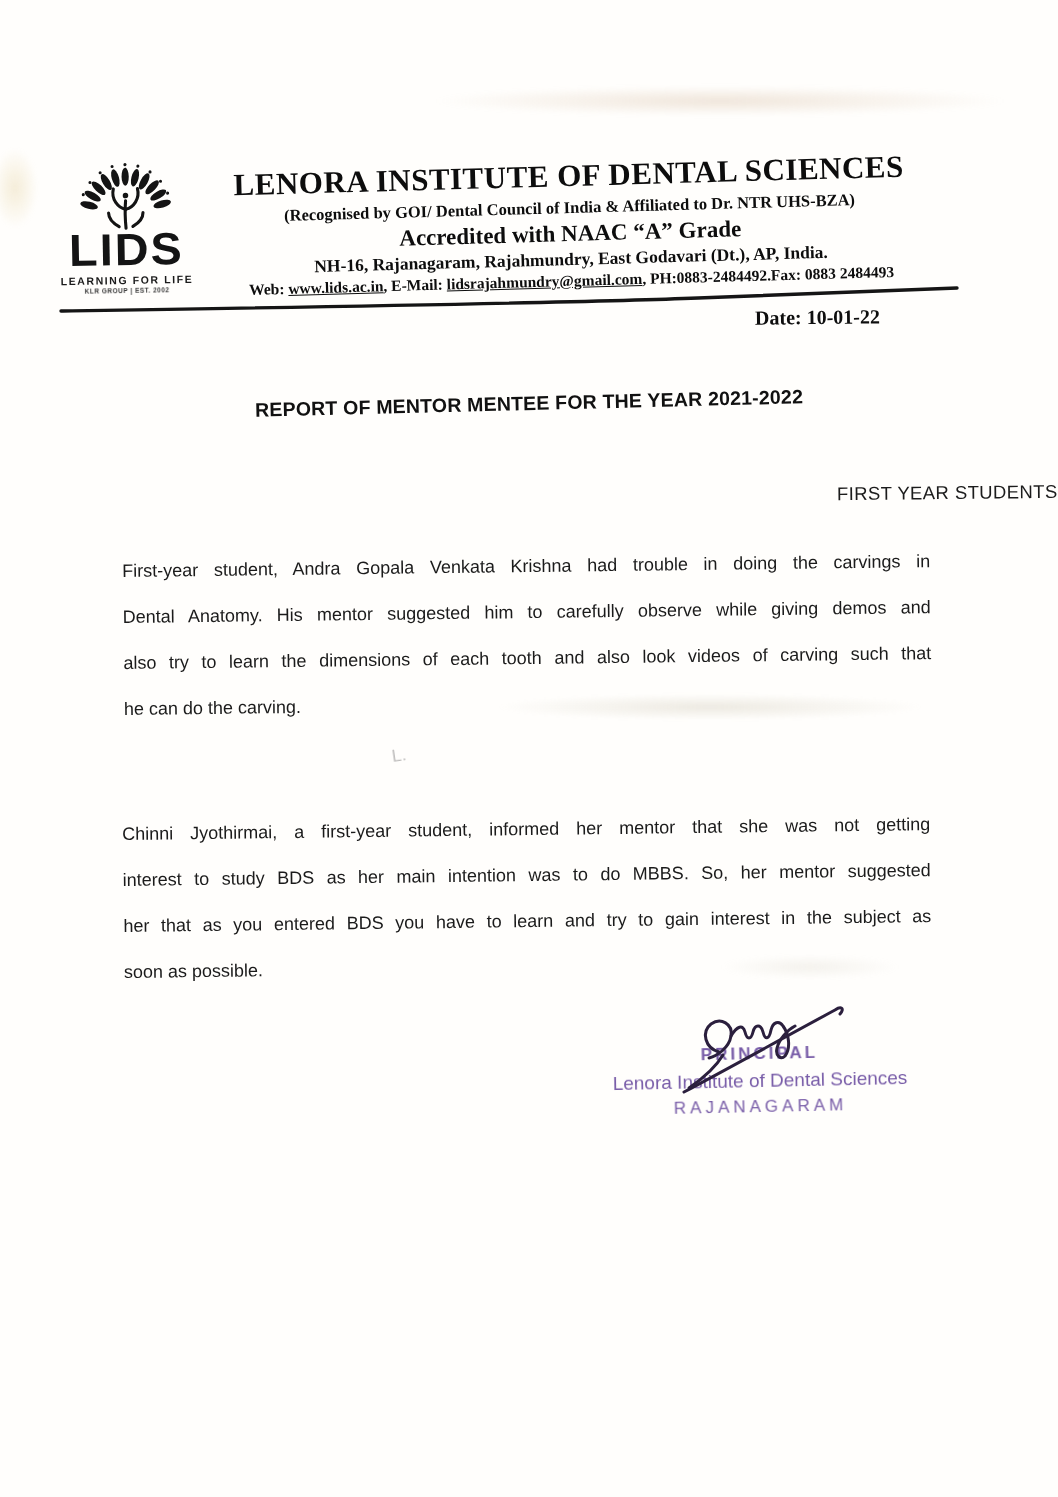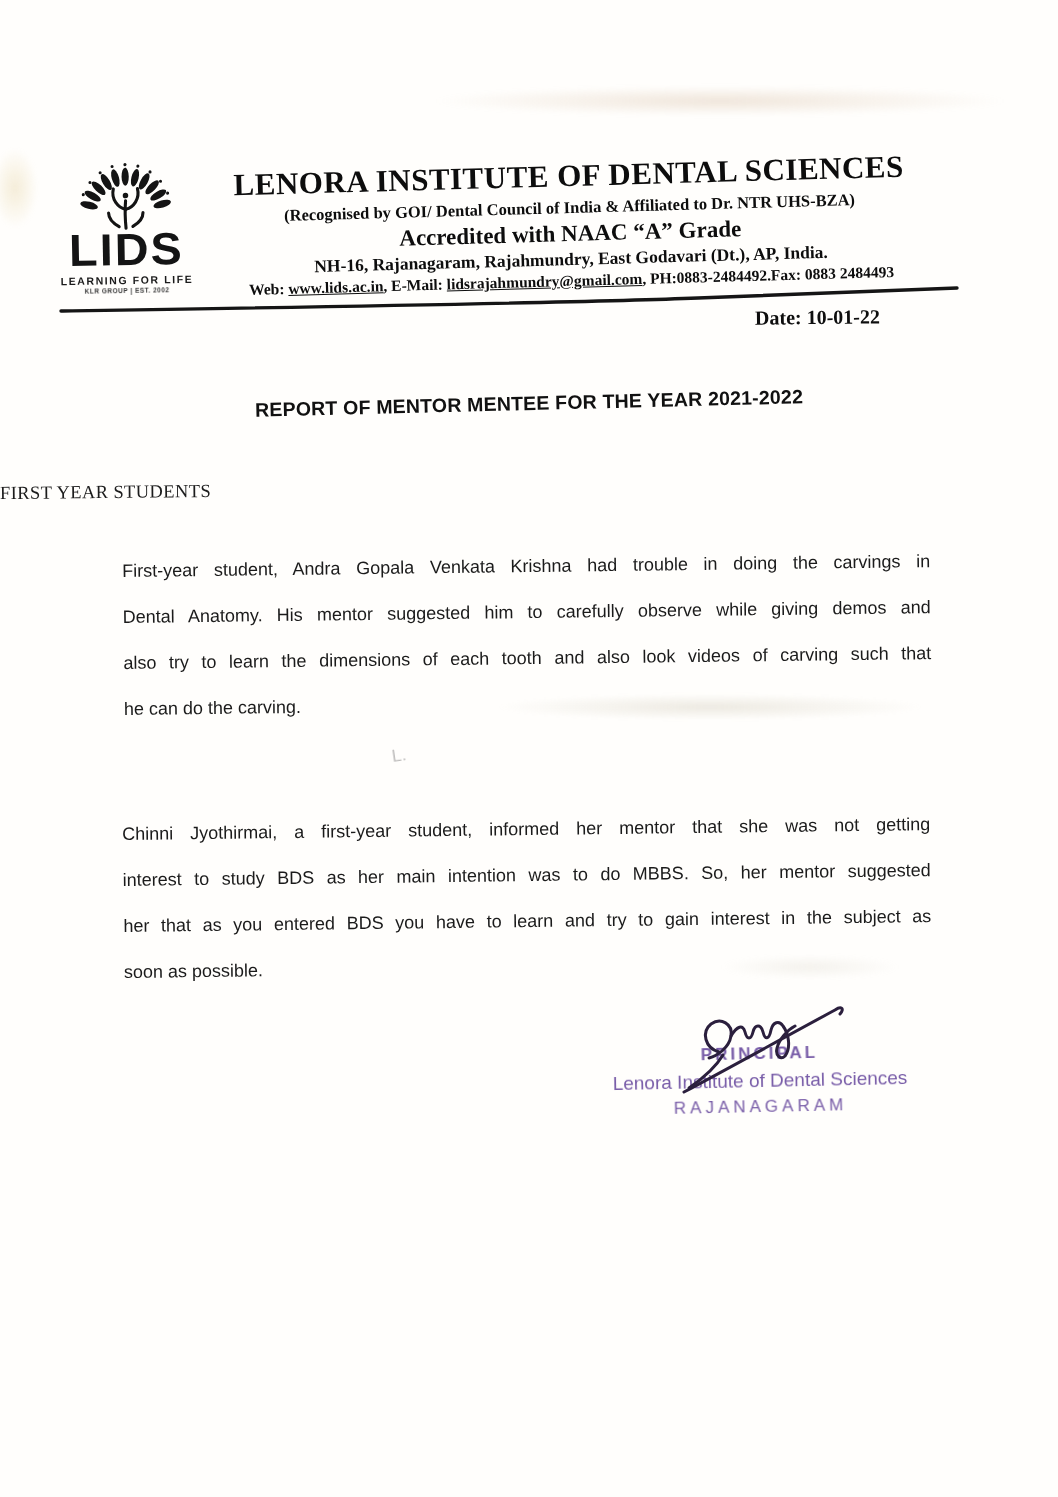--- a/index.html
+++ b/index.html
@@ -46,21 +46,21 @@
   .webline{font-size:15.5px;font-weight:700;margin-top:2px;white-space:nowrap;}
   .webline .u{text-decoration:underline;}
   
   .rule-svg{position:absolute;left:58px;top:286px;}
   .date-line{position:absolute;left:755px;top:306px;font-family:"Liberation Serif",serif;
     font-size:20px;font-weight:700;color:#0e0e0e;transform:rotate(-.6deg);}
   
   .doc-title{position:absolute;left:0;top:392px;width:100%;text-align:center;}
   .doc-title span{display:inline-block;font-size:19.5px;font-weight:700;color:#111;
     transform:rotate(-1.4deg);letter-spacing:.2px;}
-  .doc-subtitle{position:absolute;left:0;top:482px;width:100%;text-align:left;font-family:Liberation Serif, serif;}
+  .doc-subtitle{position:absolute;left:0;top:482px;width:100%;text-align:right;}
   .doc-subtitle span{display:inline-block;font-size:18.5px;font-weight:400;color:#1c1c1c;
     transform:rotate(-.6deg);letter-spacing:.4px;}
   .para{position:absolute;left:122px;width:808px;font-size:18px;color:#1b1b1b;
     transform:rotate(-.7deg);transform-origin:left top;}
   .para-1{top:556px;}
   .para-2{top:819px;}
   .pline{height:46px;line-height:30px;text-align:justify;text-align-last:justify;white-space:nowrap0;}
   .pline.last{text-align-last:left;}
   
   .stamp{position:absolute;left:595px;top:1044px;width:330px;text-align:center;

